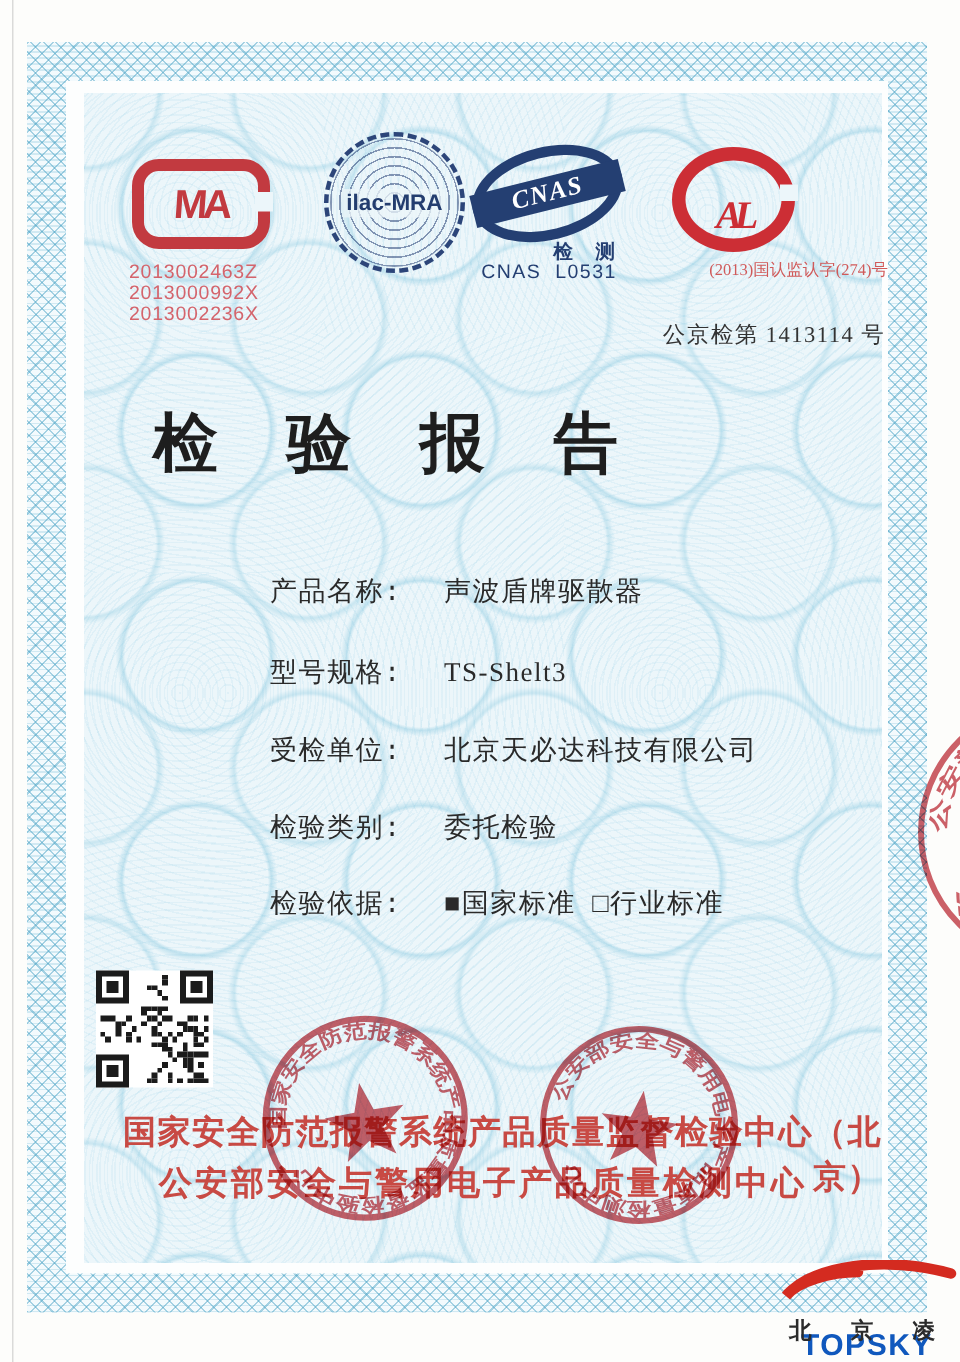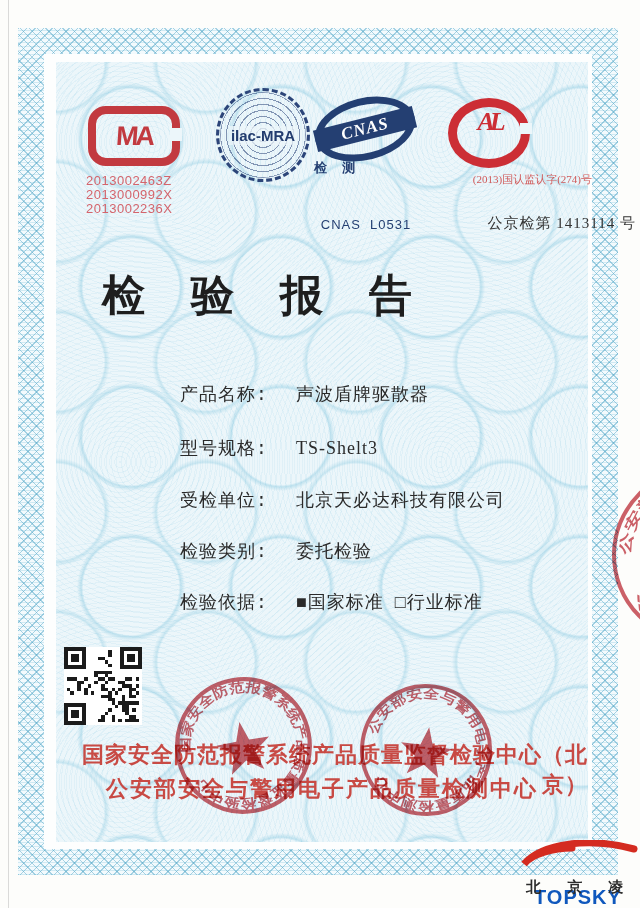--- a/index.html
+++ b/index.html
@@ -21,21 +21,21 @@
     background-color:#ecf6fa;
     background-image:
       radial-gradient(circle, rgba(255,255,255,0) 45%, rgba(125,195,220,.40) 47%, rgba(255,255,255,0) 51%),
       radial-gradient(circle, rgba(255,255,255,0) 45%, rgba(125,195,220,.33) 47%, rgba(255,255,255,0) 51%),
       repeating-radial-gradient(circle at 30% 25%, rgba(150,210,230,.15) 0 1px, transparent 1px 5px),
       repeating-radial-gradient(circle at 70% 75%, rgba(150,210,230,.15) 0 1px, transparent 1px 5px);
     background-size:150px 150px,150px 150px,320px 320px,320px 320px;
     background-position:0 0,75px 75px,0 0,160px 160px;}
 
   .abs{position:absolute;}
-  .pre{white-space:pre;margin-top:44px;}
+  .pre{white-space:pre;}
 
   
   .cma-box{left:32px;top:44px;width:76px;height:44px;border:8px solid #c23a40;border-radius:18px;
     display:flex;align-items:center;justify-content:center;}
   .cma-box::after{content:"";position:absolute;right:-10px;top:14px;width:12px;height:13px;background:#ecf6fa;}
   .cma-text{font-family:"Liberation Sans",sans-serif;font-weight:bold;font-size:27px;color:#c23a40;
     letter-spacing:-3px;transform:skewX(-4deg);}
   .cma-numbers{left:30px;top:112px;font-family:"Liberation Sans",sans-serif;font-size:13px;line-height:14px;
     font-weight:normal;color:#d4646c;letter-spacing:.5px;}
 
@@ -47,34 +47,34 @@
   .ilac-text{position:relative;font-family:"Liberation Sans",sans-serif;font-weight:bold;font-size:15px;
     color:#233d6f;background:rgba(236,246,250,.75);padding:1px 2px;letter-spacing:0;}
 
   
   .cnas-ellipse{left:258px;top:36px;width:88px;height:48px;border:7px solid #243f72;border-radius:50%;
     transform:rotate(-14deg);display:flex;align-items:center;justify-content:center;}
   .cnas-band{position:absolute;left:-7px;right:-7px;height:22px;background:#243f72;
     display:flex;align-items:center;justify-content:center;}
   .cnas-band span{font-family:"Liberation Serif",serif;font-weight:bold;font-style:italic;
     font-size:17px;color:#ffffff;letter-spacing:1px;}
-  .cnas-caption1{left:258px;top:97px;width:102px;text-align:left;font-size:13px;font-weight:bold;
+  .cnas-caption1{left:258px;top:97px;width:102px;text-align:right;font-size:13px;font-weight:bold;
     color:#243f72;letter-spacing:6px;}
   .cnas-caption2{left:250px;top:111px;width:120px;text-align:center;
     font-family:"Liberation Sans",sans-serif;font-size:13px;color:#243f72;letter-spacing:1px;}
 
   
   .cal-circle{left:392px;top:36px;width:64px;height:52px;border:9px solid #cc2e35;border-radius:50%;
-    display:flex;align-items:flex-start;justify-content:center;}
+    display:flex;align-items:flex-end;justify-content:center;}
   .cal-circle::after{content:"";position:absolute;right:-11px;top:16px;width:12px;height:11px;background:#ecf6fa;}
   .cal-text{font-family:"Liberation Serif",serif;font-weight:bold;font-style:italic;font-size:26px;
     color:#cc2e35;letter-spacing:-5px;}
   .cal-caption{left:356px;top:110px;width:180px;text-align:right;font-size:11px;color:#d05a5a;}
 
-  .report-no{left:340px;top:152px;width:240px;text-align:right;font-size:15px;color:#333;letter-spacing:1px;}
+  .report-no{left:340px;top:152px;width:240px;text-align:center;font-size:15px;color:#333;letter-spacing:1px;}
 
   .cert-title{left:0;top:205px;width:100%;text-align:left;font-size:43px;font-weight:600;
     color:#1e1e1e;letter-spacing:46px;padding-left:46px;box-sizing:border-box;}
 
   .field-row{left:124px;height:24px;font-size:18px;}
   .field-label{display:inline-block;width:100px;letter-spacing:1px;font-family:Liberation Mono, monospace;}
   .field-value{margin-left:16px;letter-spacing:1px;}
 
   .qr{left:8px;top:585px;width:72px;height:72px;background:#fff;padding:3px;box-sizing:content-box;}
   .qr-grid{position:relative;width:72px;height:72px;display:grid;

